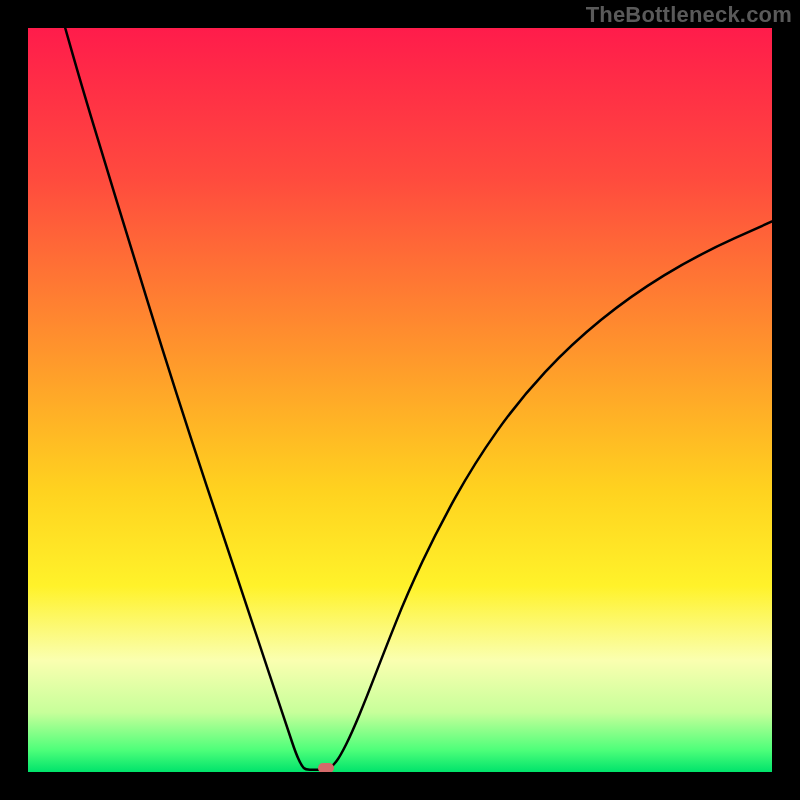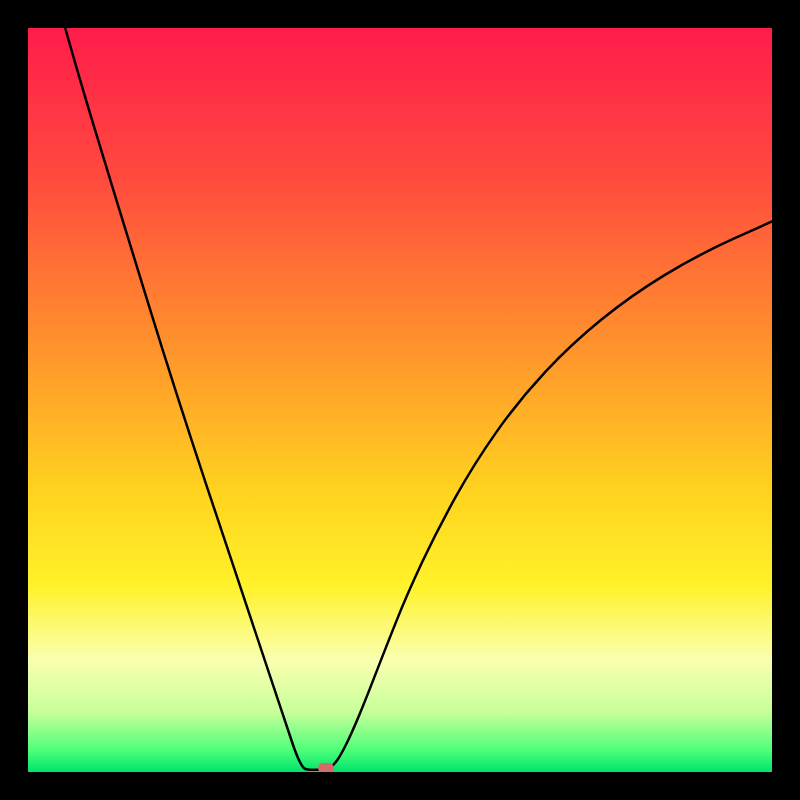--- a/index.html
+++ b/index.html
@@ -54,20 +54,21 @@
     height: 10px;
     border-radius: 5px;
     transform: translate(-50%, -50%);
   }
 </style>
 </head>
 <body>
 
 <div class="frame">
 
+  <div class="attribution">TheBottleneck.com</div>
 
   <div class="plot-area">
 
     <svg class="gradient" viewBox="0 0 100 100" preserveAspectRatio="none" width="744" height="744">
       <defs>
         <linearGradient id="bg-grad" x1="0" y1="0" x2="0" y2="1">
         <stop offset="0%" stop-color="#ff1c4b"></stop>
             <stop offset="20%" stop-color="#ff4a3e"></stop>
             <stop offset="45%" stop-color="#ff9a2b"></stop>
             <stop offset="62%" stop-color="#ffd21f"></stop>

